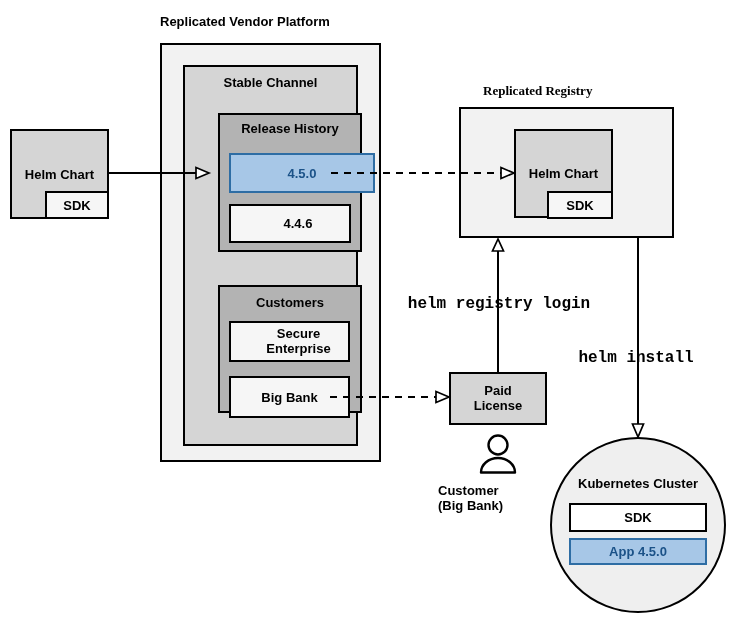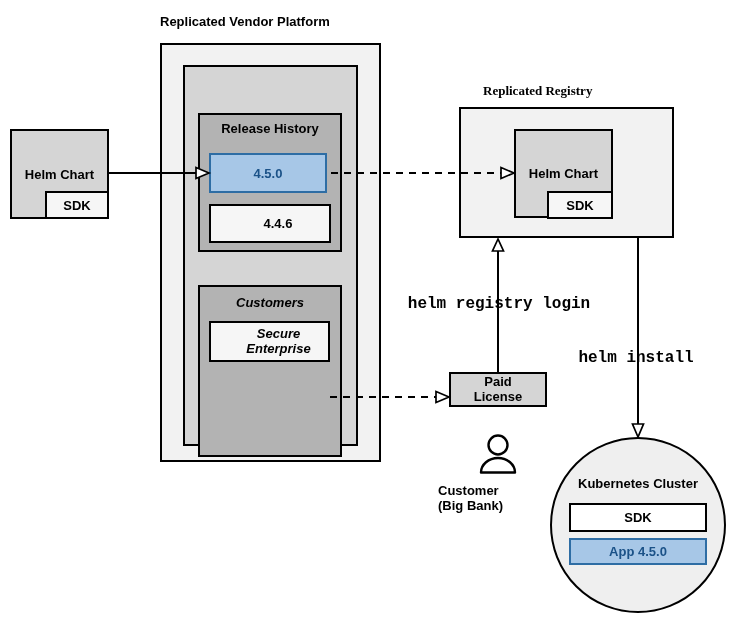--- a/index.html
+++ b/index.html
@@ -8,21 +8,21 @@
     --accent-fill:#a7c7e7; --accent-border:#2e6da4; --accent-text:#1b5288;
   }
   *{margin:0;padding:0;box-sizing:border-box;}
   body{font-family:"Liberation Sans",sans-serif;background:#fff;}
   .canvas{position:relative;width:747px;height:634px;background:var(--canvas-bg);overflow:hidden;
           font-weight:bold;color:#000;}
   .box{position:absolute;border:2px solid var(--line);display:flex;align-items:center;
        justify-content:center;text-align:center;font-size:13px;font-weight:bold;}
   .fill-outer{background:var(--outer-fill);}
   .fill-mid{background:var(--mid-fill);}
-  .fill-dark{background:var(--dark-fill);}
+  .fill-dark{background:var(--dark-fill);margin-left:20px;}
   .fill-light{background:var(--light-fill);}
   .fill-white{background:var(--white-fill);}
   .accent-box{background:var(--accent-fill);border-color:var(--accent-border);color:var(--accent-text);}
   .floating-title{position:absolute;font-size:13px;font-weight:bold;}
   .inner-title{position:absolute;left:0;right:0;text-align:center;font-size:13px;font-weight:bold;}
   .pre{white-space:pre-line;line-height:1.15;}
   .mono-label{position:absolute;font-family:"Liberation Mono",monospace;font-size:16px;
               font-weight:bold;text-align:center;white-space:nowrap;}
   .circle{position:absolute;border:2px solid var(--line);border-radius:50%;background:var(--circle-fill);}
   .overlay{position:absolute;left:0;top:0;width:747px;height:634px;pointer-events:none;}
@@ -37,53 +37,57 @@
     <div class="box fill-light" style="left:33px;top:60px;width:64px;height:28px;">
       <span>SDK</span>
     </div>
   </div>
 
   <div class="floating-title" style="left:160px;top:14px;width:221px;">Replicated Vendor Platform</div>
 
   <div class="box fill-outer" style="left:160px;top:43px;width:221px;height:419px;">
 
     <div class="box fill-mid" style="left:21px;top:20px;width:175px;height:381px;">
+      <span class="inner-title" style="top:8px;">Stable Channel</span>
 
       <div class="box fill-dark" style="left:13px;top:46px;width:144px;height:139px;">
         <span class="inner-title" style="top:6px;">Release History</span>
-        <div class="box accent-box" style="left:9px;top:38px;width:118px;height:40px;">
+        <div class="box accent-box" style="left:9px;top:38px;width:146px;height:40px;">
           <span>4.5.0</span>
         </div>
         <div class="box fill-light" style="left:9px;top:89px;width:122px;height:39px;padding-left:16px;">
           <span>4.4.6</span>
         </div>
       </div>
 
-      <div class="box fill-dark" style="left:13px;top:218px;width:144px;height:172px;font-style:italic;">
+      <div class="box fill-dark" style="left:13px;top:218px;width:144px;height:128px;">
         <span class="inner-title" style="top:8px;">Customers</span>
         <div class="box fill-light" style="left:9px;top:34px;width:121px;height:41px;padding-left:18px;">
           <span class="pre">Secure
 Enterprise</span>
+        </div>
+        <div class="box fill-light" style="left:9px;top:89px;width:121px;height:42px;">
+          <span>Big Bank</span>
         </div>
       </div>
     </div>
   </div>
 
   <div class="floating-title" style="left:483px;top:83px;width:215px;font-family:Liberation Serif, serif;">Replicated Registry</div>
 
   <div class="box fill-outer" style="left:459px;top:107px;width:215px;height:131px;">
     <div class="box fill-mid" style="left:53px;top:20px;width:99px;height:89px;">
       <span>Helm Chart</span>
       <div class="box fill-light" style="left:31px;top:60px;width:66px;height:28px;">
         <span>SDK</span>
       </div>
     </div>
   </div>
 
-  <div class="box fill-mid" style="left:449px;top:372px;width:98px;height:35px;justify-content:center;">
+  <div class="box fill-mid" style="left:449px;top:372px;width:98px;height:53px;justify-content:center;">
     <span class="pre">Paid
 License</span>
   </div>
 
   <div class="floating-title pre" style="left:438px;top:484px;width:120px;">Customer
 (Big Bank)</div>
 
   <div class="circle" style="left:550px;top:437px;width:176px;height:176px;">
     <span class="inner-title" style="top:37px;">Kubernetes Cluster</span>
     <div class="box fill-white" style="left:17px;top:64px;width:138px;height:29px;">

